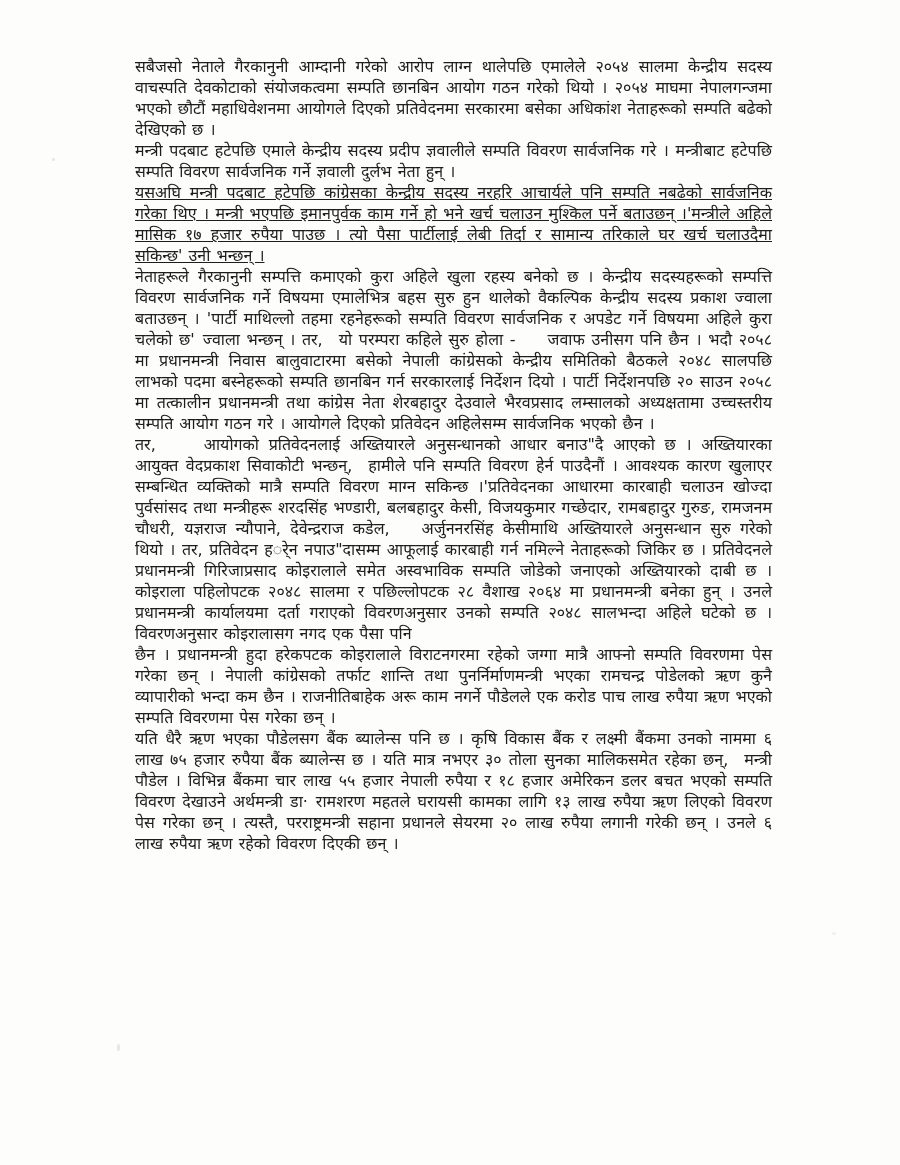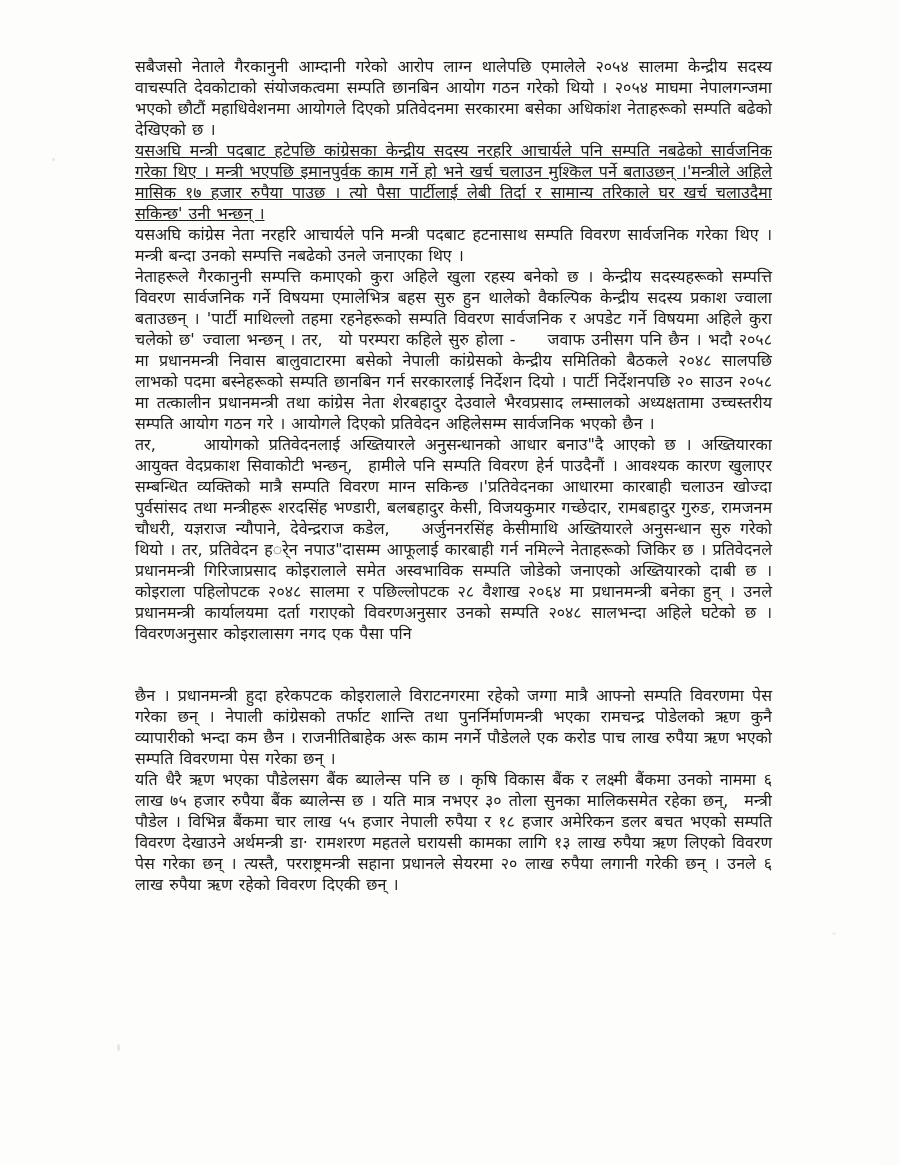--- a/index.html
+++ b/index.html
@@ -27,41 +27,40 @@
   }
   .text-block p {
     margin: 0;
     font-size: 16px;
     line-height: 21px;
     text-align: justify;
     color: #1e1d1b;
     word-spacing: 1px;
   }
   .block-gap {
-    margin-top: 41px;
   }
   .scan-speck {
     position: absolute;
     background: #d9d7d2;
     border-radius: 50%;
     opacity: 0.6;
   }
   .speck-1 { left: 117px; top: 1044px; width: 3px; height: 7px; }
   .speck-2 { left: 52px;  top: 158px;  width: 3px; height: 3px; }
   .speck-3 { left: 832px; top: 932px;  width: 4px; height: 3px; opacity: 0.35; }
 </style>
 </head>
 <body>
 
 <div class="page" style="background: rgb(253, 253, 252);">
   <div class="text-area">
     <div class="text-block" id="block-0">
         <p style="color: rgb(30, 29, 27);">सबैजसो नेताले गैरकानुनी आम्दानी गरेको आरोप लाग्न थालेपछि एमालेले २०५४ सालमा केन्द्रीय सदस्य वाचस्पति देवकोटाको संयोजकत्वमा सम्पति छानबिन आयोग गठन गरेको थियो । २०५४ माघमा नेपालगन्जमा भएको छौटौं महाधिवेशनमा आयोगले दिएको प्रतिवेदनमा सरकारमा बसेका अधिकांश नेताहरूको सम्पति बढेको देखिएको छ ।</p>
+        <p style="color: rgb(30, 29, 27);">मन्त्री पदबाट हटेपछि एमाले केन्द्रीय सदस्य प्रदीप ज्ञवालीले सम्पति विवरण सार्वजनिक गरे । मन्त्रीबाट हटेपछि सम्पति विवरण सार्वजनिक गर्ने ज्ञवाली दुर्लभ नेता हुन् ।</p>
         <p style="color: rgb(30, 29, 27); text-decoration: underline;">यसअघि मन्त्री पदबाट हटेपछि कांग्रेसका केन्द्रीय सदस्य नरहरि आचार्यले पनि सम्पति नबढेको सार्वजनिक गरेका थिए । मन्त्री भएपछि इमानपुर्वक काम गर्ने हो भने खर्च चलाउन मुश्किल पर्ने बताउछन् ।'मन्त्रीले अहिले मासिक १७ हजार रुपैया पाउछ । त्यो पैसा पार्टीलाई लेबी तिर्दा र सामान्य तरिकाले घर खर्च चलाउदैमा सकिन्छ' उनी भन्छन् ।</p>
-        <p style="color: rgb(30, 29, 27);">यसअघि कांग्रेस नेता नरहरि आचार्यले पनि मन्त्री पदबाट हटनासाथ सम्पति विवरण सार्वजनिक गरेका थिए । मन्त्री बन्दा उनको सम्पत्ति नबढेको उनले जनाएका थिए ।</p>
         <p style="color: rgb(30, 29, 27);">नेताहरूले गैरकानुनी सम्पत्ति कमाएको कुरा अहिले खुला रहस्य बनेको छ । केन्द्रीय सदस्यहरूको सम्पत्ति विवरण सार्वजनिक गर्ने विषयमा एमालेभित्र बहस सुरु हुन थालेको वैकल्पिक केन्द्रीय सदस्य प्रकाश ज्वाला बताउछन् । 'पार्टी माथिल्लो तहमा रहनेहरूको सम्पति विवरण सार्वजनिक र अपडेट गर्ने विषयमा अहिले कुरा चलेको छ' ज्वाला भन्छन् । तर, यो परम्परा कहिले सुरु होला -  जवाफ उनीसग पनि छैन । भदौ २०५८ मा प्रधानमन्त्री निवास बालुवाटारमा बसेको नेपाली कांग्रेसको केन्द्रीय समितिको बैठकले २०४८ सालपछि लाभको पदमा बस्नेहरूको सम्पति छानबिन गर्न सरकारलाई निर्देशन दियो । पार्टी निर्देशनपछि २० साउन २०५८ मा तत्कालीन प्रधानमन्त्री तथा कांग्रेस नेता शेरबहादुर देउवाले भैरवप्रसाद लम्सालको अध्यक्षतामा उच्चस्तरीय सम्पति आयोग गठन गरे । आयोगले दिएको प्रतिवेदन अहिलेसम्म सार्वजनिक भएको छैन ।</p>
         <p style="color: rgb(30, 29, 27);">तर,   आयोगको प्रतिवेदनलाई अख्तियारले अनुसन्धानको आधार बनाउ"दै आएको छ । अख्तियारका आयुक्त वेदप्रकाश सिवाकोटी भन्छन्, हामीले पनि सम्पति विवरण हेर्न पाउदैनौं । आवश्यक कारण खुलाएर सम्बन्धित व्यक्तिको मात्रै सम्पति विवरण माग्न सकिन्छ ।'प्रतिवेदनका आधारमा कारबाही चलाउन खोज्दा पुर्वसांसद तथा मन्त्रीहरू शरदसिंह भण्डारी, बलबहादुर केसी, विजयकुमार गच्छेदार, रामबहादुर गुरुङ, रामजनम चौधरी, यज्ञराज न्यौपाने, देवेन्द्रराज कडेल,  अर्जुननरसिंह केसीमाथि अख्तियारले अनुसन्धान सुरु गरेको थियो । तर, प्रतिवेदन हर्ेन नपाउ"दासम्म आफूलाई कारबाही गर्न नमिल्ने नेताहरूको जिकिर छ । प्रतिवेदनले प्रधानमन्त्री गिरिजाप्रसाद कोइरालाले समेत अस्वभाविक सम्पति जोडेको जनाएको अख्तियारको दाबी छ ।कोइराला पहिलोपटक २०४८ सालमा र पछिल्लोपटक २८ वैशाख २०६४ मा प्रधानमन्त्री बनेका हुन् । उनले प्रधानमन्त्री कार्यालयमा दर्ता गराएको विवरणअनुसार उनको सम्पति २०४८ सालभन्दा अहिले घटेको छ । विवरणअनुसार कोइरालासग नगद एक पैसा पनि</p>
       </div>
     <div class="text-block block-gap" id="block-1">
         <p style="color: rgb(30, 29, 27);">छैन । प्रधानमन्त्री हुदा हरेकपटक कोइरालाले विराटनगरमा रहेको जग्गा मात्रै आफ्नो सम्पति विवरणमा पेस गरेका छन् । नेपाली कांग्रेसको तर्फाट शान्ति तथा पुनर्निर्माणमन्त्री भएका रामचन्द्र पोडेलको ऋण कुनै व्यापारीको भन्दा कम छैन । राजनीतिबाहेक अरू काम नगर्ने पौडेलले एक करोड पाच लाख रुपैया ऋण भएको सम्पति विवरणमा पेस गरेका छन् ।</p>
         <p style="color: rgb(30, 29, 27);">यति धैरै ऋण भएका पौडेलसग बैंक ब्यालेन्स पनि छ । कृषि विकास बैंक र लक्ष्मी बैंकमा उनको नाममा ६ लाख ७५ हजार रुपैया बैंक ब्यालेन्स छ । यति मात्र नभएर ३० तोला सुनका मालिकसमेत रहेका छन्, मन्त्री पौडेल । विभिन्न बैंकमा चार लाख ५५ हजार नेपाली रुपैया र १८ हजार अमेरिकन डलर बचत भएको सम्पति विवरण देखाउने अर्थमन्त्री डा· रामशरण महतले घरायसी कामका लागि १३ लाख रुपैया ऋण लिएको विवरण पेस गरेका छन् । त्यस्तै, परराष्ट्रमन्त्री सहाना प्रधानले सेयरमा २० लाख रुपैया लगानी गरेकी छन् । उनले ६ लाख रुपैया ऋण रहेको विवरण दिएकी छन् ।</p>
       </div>
   </div>
   <div class="scan-speck speck-1"></div>
   <div class="scan-speck speck-2"></div>

